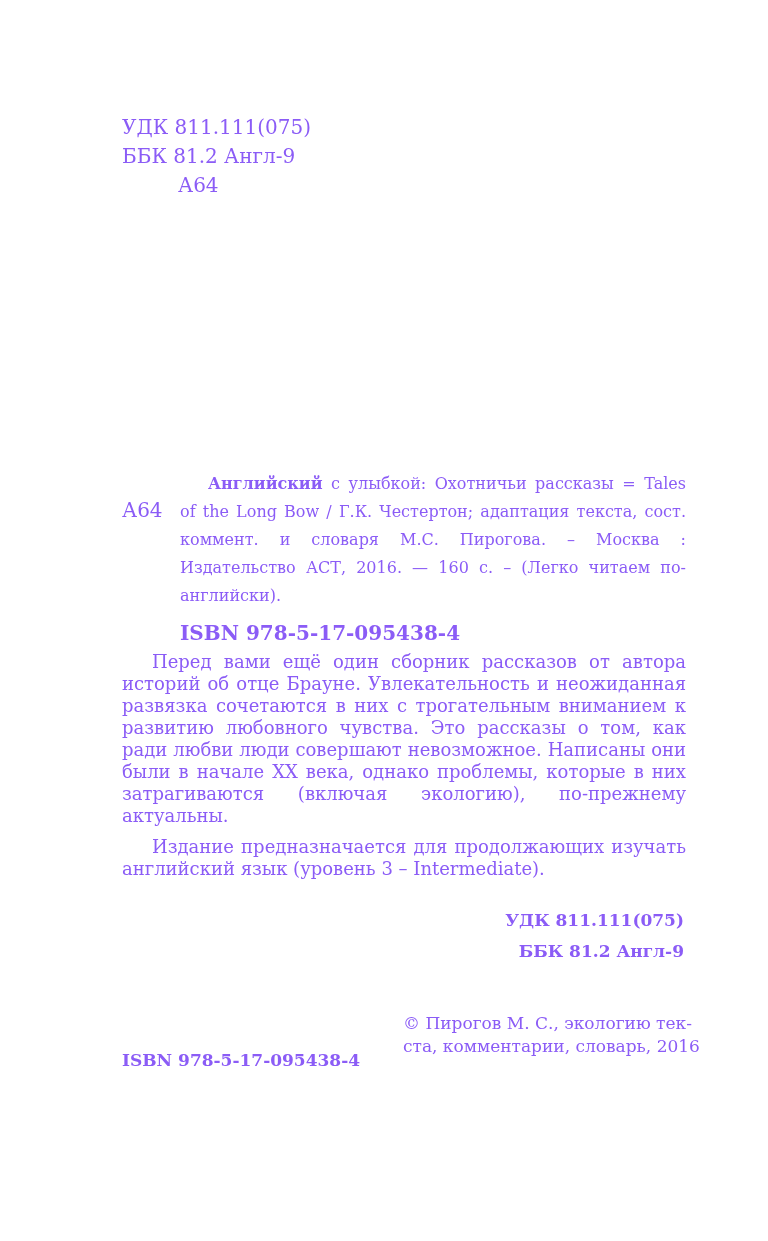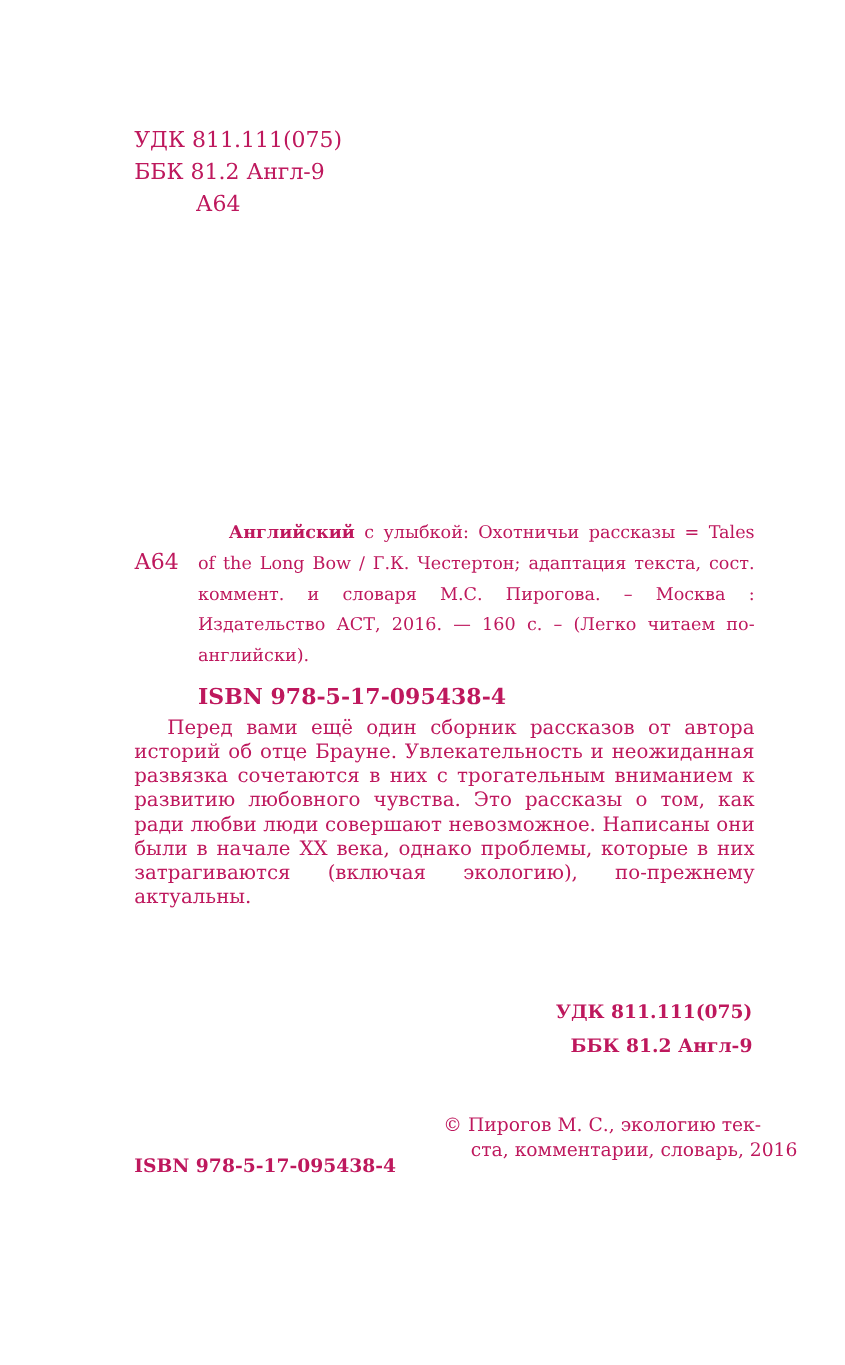--- a/index.html
+++ b/index.html
@@ -2,21 +2,21 @@
 <html><head>
 <meta charset="utf-8">
 <style>
   * { margin: 0; padding: 0; box-sizing: border-box; }
   html, body { background: #ffffff; }
   .page {
     position: relative;
     width: 768px;
     height: 1241px;
     background: #ffffff;
-    color: #be185d;
+    color: #8b5cf6;
     font-family: "DejaVu Serif", "Liberation Serif", serif;
     overflow: hidden;
   }
 
   
   .top-codes {
     position: absolute;
     left: 122px;
     top: 113px;
     font-size: 20px;
@@ -84,21 +84,21 @@
 
   
   .copyright {
     position: absolute;
     left: 403px;
     top: 1012px;
     font-size: 17px;
     line-height: 22.5px;
     white-space: nowrap;
   }
-  .copyright .cont-line { margin-left: 25px; }
+  .copyright .cont-line { }
 
   .isbn-bottom {
     position: absolute;
     left: 122px;
     top: 1050px;
     font-size: 17px;
     font-weight: bold;
     white-space: nowrap;
   }
 </style>
@@ -115,20 +115,21 @@
 
   <div class="catalog-entry">
     <span class="margin-code">А64</span>
     <p class="entry-text"><b>Английский</b><span> с улыбкой: Охотничьи рассказы = Tales of the Long Bow / Г.К. Честертон; адаптация текста, сост. коммент. и словаря М.С. Пирогова. – Москва : Издательство АСТ, 2016. — 160 с. – (Легко читаем по-английски).</span></p>
   </div>
 
   <div class="isbn-line">ISBN 978-5-17-095438-4</div>
 
   <div class="annotation">
     <p>Перед вами ещё один сборник рассказов от автора историй об отце Брауне. Увлекательность и неожиданная развязка сочетаются в них с трогательным вниманием к развитию любовного чувства. Это рассказы о том, как ради любви люди совершают невозможное. Написаны они были в начале XX века, однако проблемы, которые в них затрагиваются (включая экологию), по-прежнему актуальны.</p>
+    <p>Издание предназначается для продолжающих изучать английский язык (уровень 3 – Intermediate).</p>
   </div>
 
   <div class="right-codes">
     <div>УДК 811.111(075)</div>
     <div>ББК 81.2 Англ-9</div>
   </div>
 
   <div class="copyright">
     <div>© Пирогов М. С., экологию тек-</div>
     <div class="cont-line">ста, комментарии, словарь, 2016</div>

